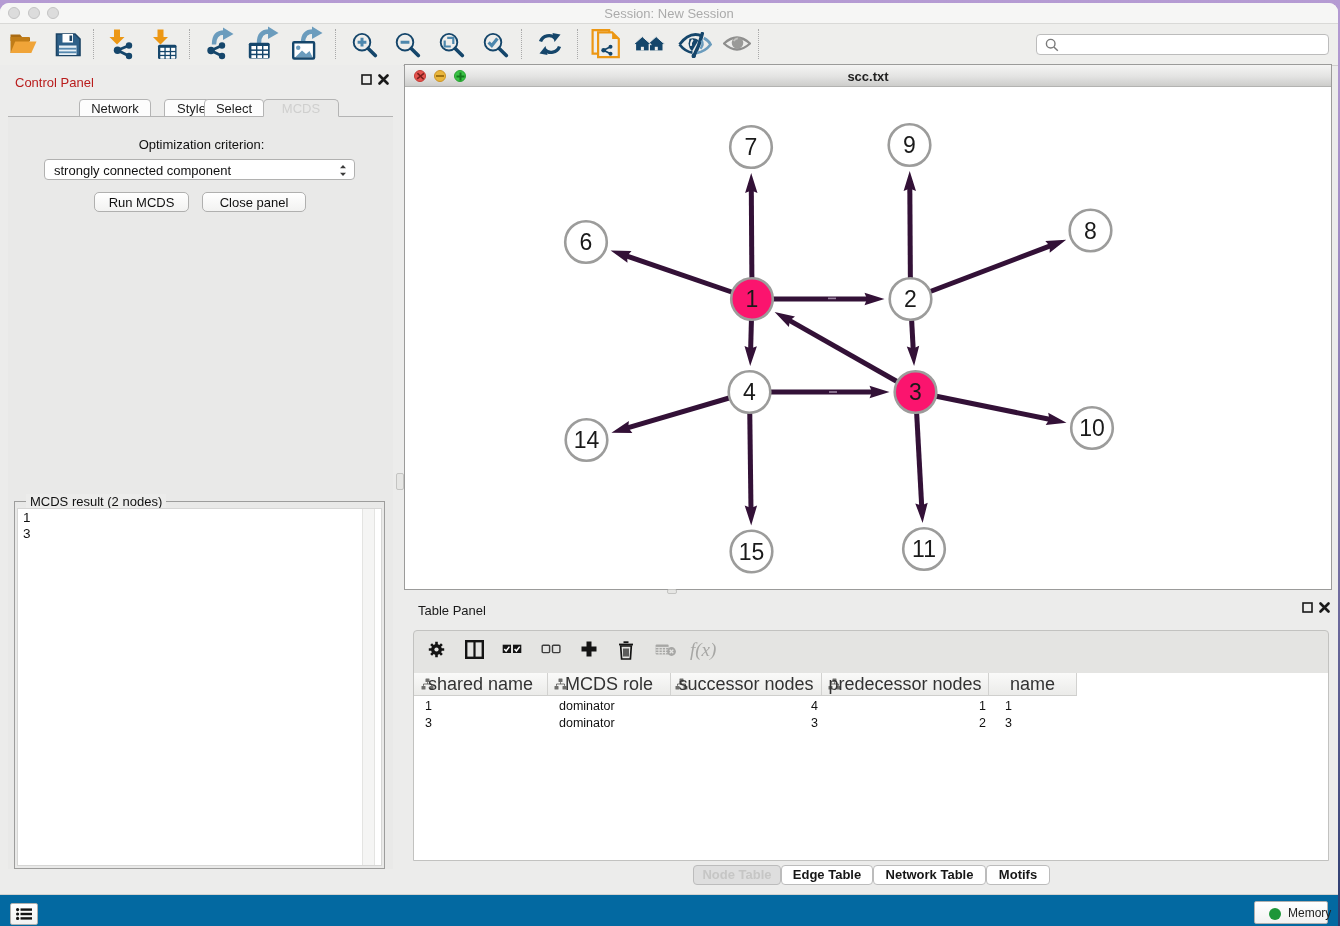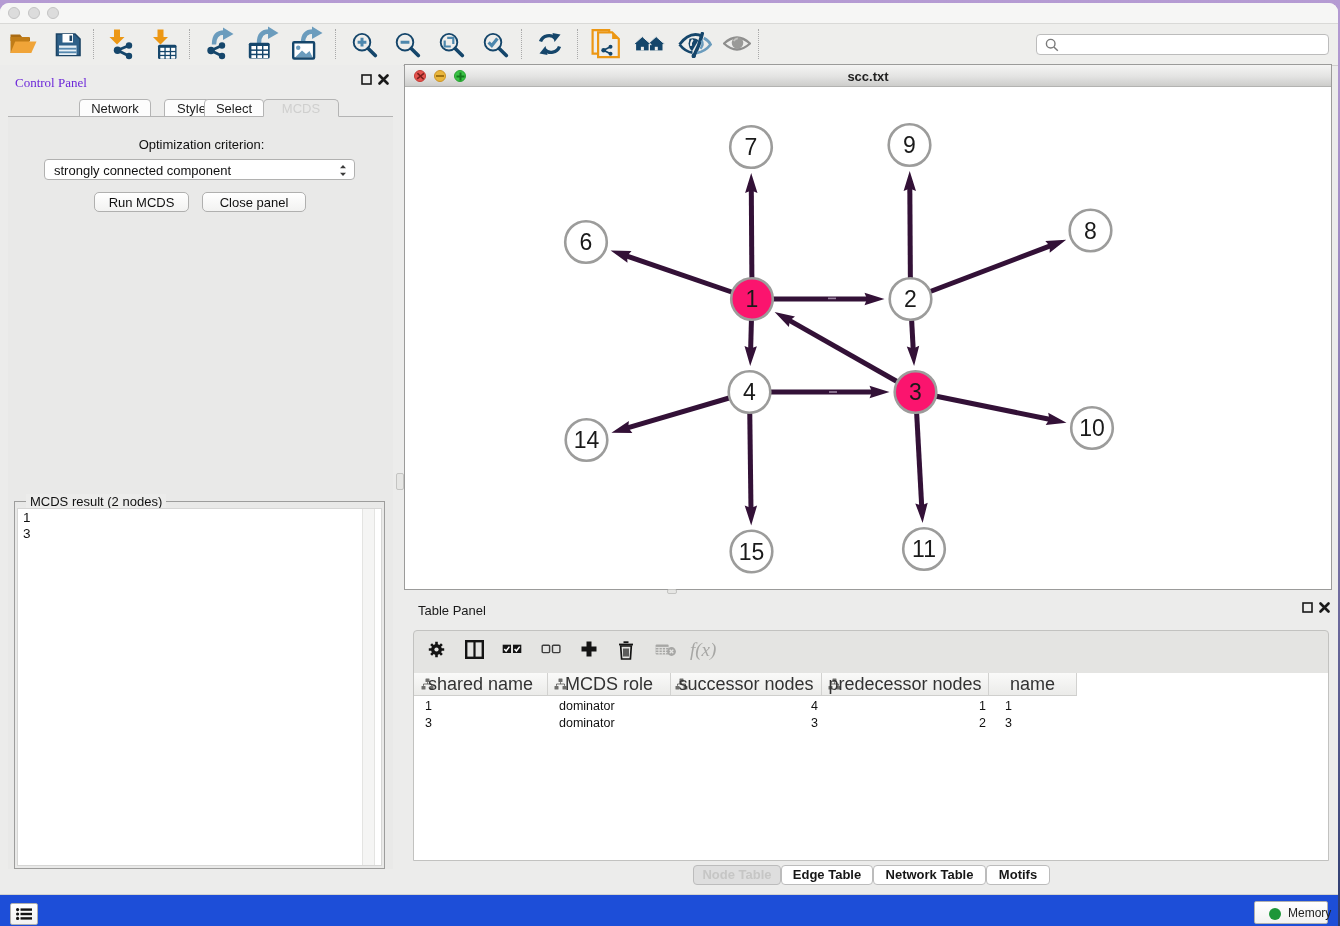--- a/index.html
+++ b/index.html
@@ -14,21 +14,21 @@
 .tl{position:absolute;top:4px;width:12px;height:12px;border-radius:50%;background:#dcdcdc;border:1px solid #c3c3c3;box-sizing:border-box;}
 #wtitle{position:absolute;left:0;right:0;top:3px;text-align:center;font-size:13px;color:#ababab;}
 
 #toolbar{left:0;top:21px;width:1338px;height:41px;background:#eeeeec;border-bottom:1px solid #cfcfcd;}
 .sep{position:absolute;top:5px;height:30px;width:0;border-left:1px dotted #a9a9a9;}
 .ticon{position:absolute;top:0;}
 #searchbox{position:absolute;left:1036px;top:10px;width:291px;height:19px;background:#fff;
   border:1px solid #bcbcbc;border-radius:4px;}
 
 #cpanel{left:0;top:62px;width:403px;height:829px;background:#ececeb;}
-#cphead{position:absolute;left:15px;top:10px;font-size:13px;color:#6d28d9;font-family:Liberation Serif, serif;}
+#cphead{position:absolute;left:15px;top:10px;font-size:13px;color:#b91c1c;}
 .tab{position:absolute;top:34px;height:18px;box-sizing:border-box;border:1px solid #b4b4b4;border-radius:4px 4px 0 0;
   background:#fdfdfd;font-size:13px;color:#1c1c1c;text-align:center;line-height:17px;}
 #tabline{position:absolute;left:8px;top:51px;width:385px;height:0;border-top:1px solid #b4b4b4;}
 #cpbody{position:absolute;left:8px;top:52px;width:385px;height:752px;background:#e9e9e8;}
 .btn{position:absolute;box-sizing:border-box;background:linear-gradient(180deg,#ffffff,#f2f2f1);
   border:1px solid #b0b0af;border-radius:5px;font-size:13px;color:#111;text-align:center;}
 #mcdsbox{position:absolute;left:14px;top:436px;width:369px;height:366px;border:1px solid #9d9d9c;}
 #mcdslbl{position:absolute;left:11px;top:-8px;background:#ececeb;padding:0 4px;font-size:13px;color:#111;}
 #mcdswhite{position:absolute;left:2px;top:6px;right:2px;bottom:2px;background:#fff;border:1px solid #d6d6d5;}
 
@@ -45,29 +45,30 @@
   border:1px solid #c2c2c0;border-radius:4px 4px 0 0;box-sizing:border-box;}
 #thead{position:absolute;left:0px;top:42px;width:914px;height:23px;background:#fff;}
 #theadbg{position:absolute;left:0;top:0;width:663px;height:22px;background:linear-gradient(180deg,#fafaf9,#ebebe9);border-bottom:1px solid #cfcfcd;}
 #tbody{position:absolute;left:0px;top:65px;width:914px;height:164px;background:#fff;}
 .hcell{position:absolute;top:0;height:22px;border-right:1px solid #d2d2d0;font-size:18px;color:#333;
   text-align:center;line-height:22px;box-sizing:border-box;}
 .rcell{position:absolute;font-size:12.5px;color:#111;height:17px;line-height:17px;}
 .btab{position:absolute;top:272px;height:20px;box-sizing:border-box;border:1px solid #bcbcbc;
   background:#fff;font-size:13px;font-weight:bold;color:#161616;text-align:center;line-height:18px;border-radius:4px;}
 
-#statusbar{left:0;top:891px;width:1338px;height:32px;background:#1d4ed8;border-top:1px solid #d2d2d0;}
+#statusbar{left:0;top:891px;width:1338px;height:32px;background:#0369a1;border-top:1px solid #d2d2d0;}
 </style>
 </head>
 <body>
 <div id="app">
   <div id="titlebar" class="abs">
     <div class="tl" style="left:8px;"></div>
     <div class="tl" style="left:28px;"></div>
     <div class="tl" style="left:47px;"></div>
+    <div id="wtitle">Session: New Session</div>
   </div>
   <div id="toolbar" class="abs">
     <svg class="ticon" style="left:9px;top:8px" width="28" height="24" viewBox="0 0 28 24">
         <path d="M1.5 2.5 h9.5 l2.5 3 h7.5 v3.5 h-19.5 z" fill="#a96a12"></path>
 <path d="M1.5 5 h19 v16 h-19 z" fill="#c07c17"></path>
 <path d="M6.2 9.5 h21.3 l-5.2 11.5 h-20.8 z" fill="#f0a438"></path>
       </svg>
     <svg class="ticon" style="left:55px;top:8px" width="26" height="25" viewBox="0 0 26 25">
         <path d="M1.5 2 h18.5 l5 5 v16.5 h-23.5 z" fill="#2e6088" stroke="#1c4465" stroke-width="1.6"></path>
 <rect x="7.5" y="2" width="10.5" height="8.5" fill="#fff"></rect>

